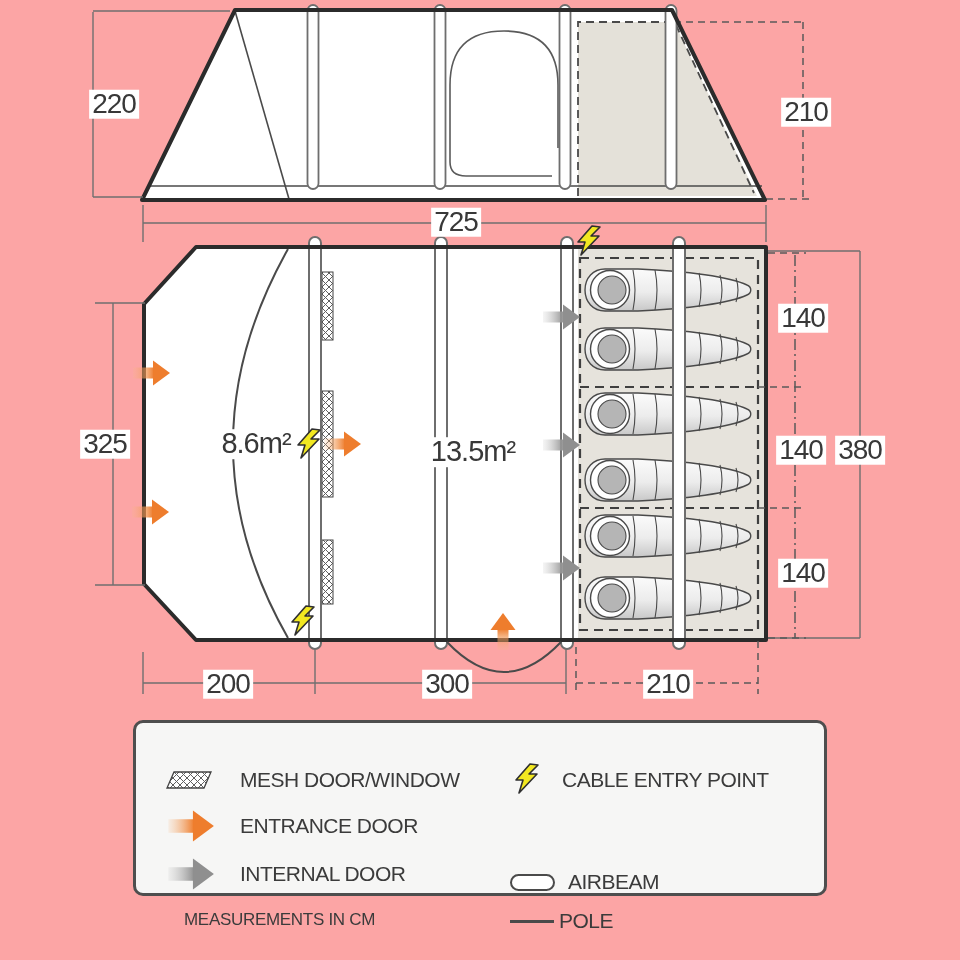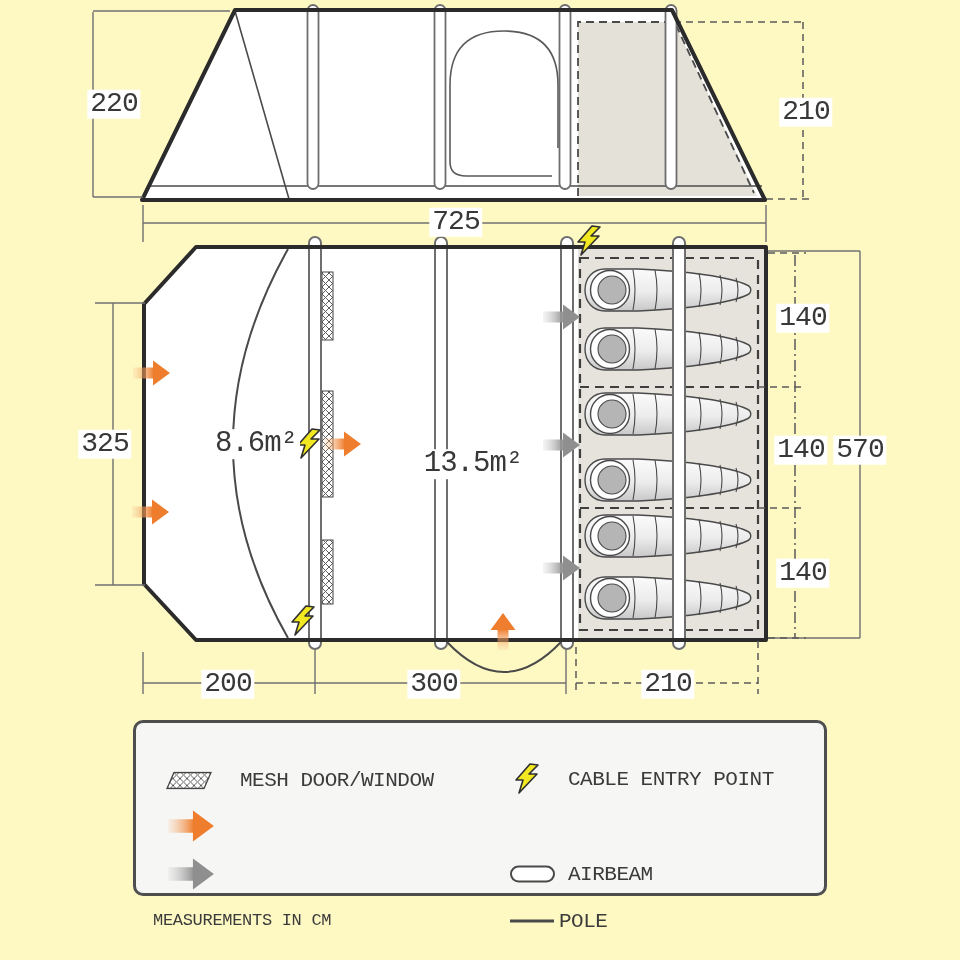--- a/index.html
+++ b/index.html
@@ -1,17 +1,17 @@
 <!DOCTYPE html>
 <html><head>
 <meta charset="utf-8">
 <style>
   html,body{margin:0;padding:0;background:#fff;}
-  #stage{position:relative;width:960px;height:960px;background:#fef9c3;overflow:hidden;
-         font-family:Liberation Mono, monospace;color:#3a3a3a;}
+  #stage{position:relative;width:960px;height:960px;background:#fca5a5;overflow:hidden;
+         font-family:Liberation Sans, sans-serif;color:#3a3a3a;}
   #diagram-svg{position:absolute;left:0;top:0;}
   .dim{position:absolute;transform:translate(-50%,-50%);font-size:28px;letter-spacing:-1px;
        color:#383838;background:#fff;padding:0 3px;line-height:1.02;white-space:nowrap;}
   .area{font-size:29px;margin-left:32px;}
   
   #legend{position:absolute;left:133px;top:720px;width:694px;height:176px;box-sizing:border-box;
           border:3px solid #4e4e4e;border-radius:10px;background:#f6f6f5;}
   .lrow{position:absolute;display:flex;align-items:center;transform:translateY(-50%);white-space:nowrap;}
   .licon{width:50px;display:flex;align-items:center;}
   .llabel{margin-left:24px;font-size:21px;letter-spacing:-0.5px;color:#3b3b3b;}
@@ -170,63 +170,65 @@
       <path d="M576,683 L758,683"></path>
     </g>
   </g>
 </svg>
 
 <div class="dim" style="left:114px;top:104px">220</div>
 <div class="dim" style="left:806px;top:112px">210</div>
 <div class="dim" style="left:456px;top:222px">725</div>
 <div class="dim" style="left:105px;top:444px">325</div>
 <div class="dim area" style="left:224px;top:444px">8.6m²</div>
-<div class="dim area" style="left:441px;top:464px">13.5m²</div>
+<div class="dim area" style="left:441px;top:452px">13.5m²</div>
 <div class="dim" style="left:803px;top:318px">140</div>
 <div class="dim" style="left:801px;top:450px">140</div>
-<div class="dim" style="left:860px;top:450px">570</div>
+<div class="dim" style="left:860px;top:450px">380</div>
 <div class="dim" style="left:803px;top:573px">140</div>
 <div class="dim" style="left:228px;top:684px">200</div>
-<div class="dim" style="left:434px;top:684px">300</div>
+<div class="dim" style="left:447px;top:684px">300</div>
 <div class="dim" style="left:668px;top:684px">210</div>
 
 <div id="legend">
   <div class="lrow" style="left:30px;top:57px">
     <span class="licon">
       <svg width="46" height="18" viewBox="0 0 46 18">
             <polygon points="8,1 45,1 38,17 1,17" fill="url(#meshPat)" stroke="#444" stroke-width="1.3"></polygon>
           </svg>
     </span>
     <span class="llabel">MESH DOOR/WINDOW</span>
   </div>
   <div class="lrow" style="left:30px;top:103px">
     <span class="licon">
       <svg width="49" height="32" viewBox="-19 -13 38 26">
             <use href="#arrowO"></use>
           </svg>
     </span>
+    <span class="llabel">ENTRANCE DOOR</span>
   </div>
   <div class="lrow" style="left:30px;top:151px">
     <span class="licon">
       <svg width="49" height="32" viewBox="-19 -13 38 26">
             <use href="#arrowG"></use>
           </svg>
     </span>
-  </div>
-  <div class="lnote" style="left:17px;top:197px">MEASUREMENTS IN CM</div>
+    <span class="llabel">INTERNAL DOOR</span>
+  </div>
+  <div class="lnote" style="left:48px;top:197px">MEASUREMENTS IN CM</div>
 
   <div class="lrow" style="left:378px;top:56px">
     <span class="licon" style="width:40px">
       <svg width="26" height="33" viewBox="-1.5 -1.5 25 33">
             <use href="#boltP" fill="#f2e821" stroke="#2f2f2f" stroke-width="1.6" stroke-linejoin="round"></use>
           </svg>
     </span>
-    <span class="llabel" style="margin-left:14px">CABLE ENTRY POINT</span>
-  </div>
-  <div class="lrow" style="left:374px;top:151px">
+    <span class="llabel" style="margin-left:8px">CABLE ENTRY POINT</span>
+  </div>
+  <div class="lrow" style="left:374px;top:159px">
     <span class="licon" style="width:48px">
           <span class="swatch-airbeam"></span>
         </span>
     <span class="llabel" style="margin-left:10px">AIRBEAM</span>
   </div>
   <div class="lrow" style="left:374px;top:198px">
     <span class="licon" style="width:48px">
           <span class="swatch-pole"></span>
         </span>
     <span class="llabel" style="margin-left:1px">POLE</span>

